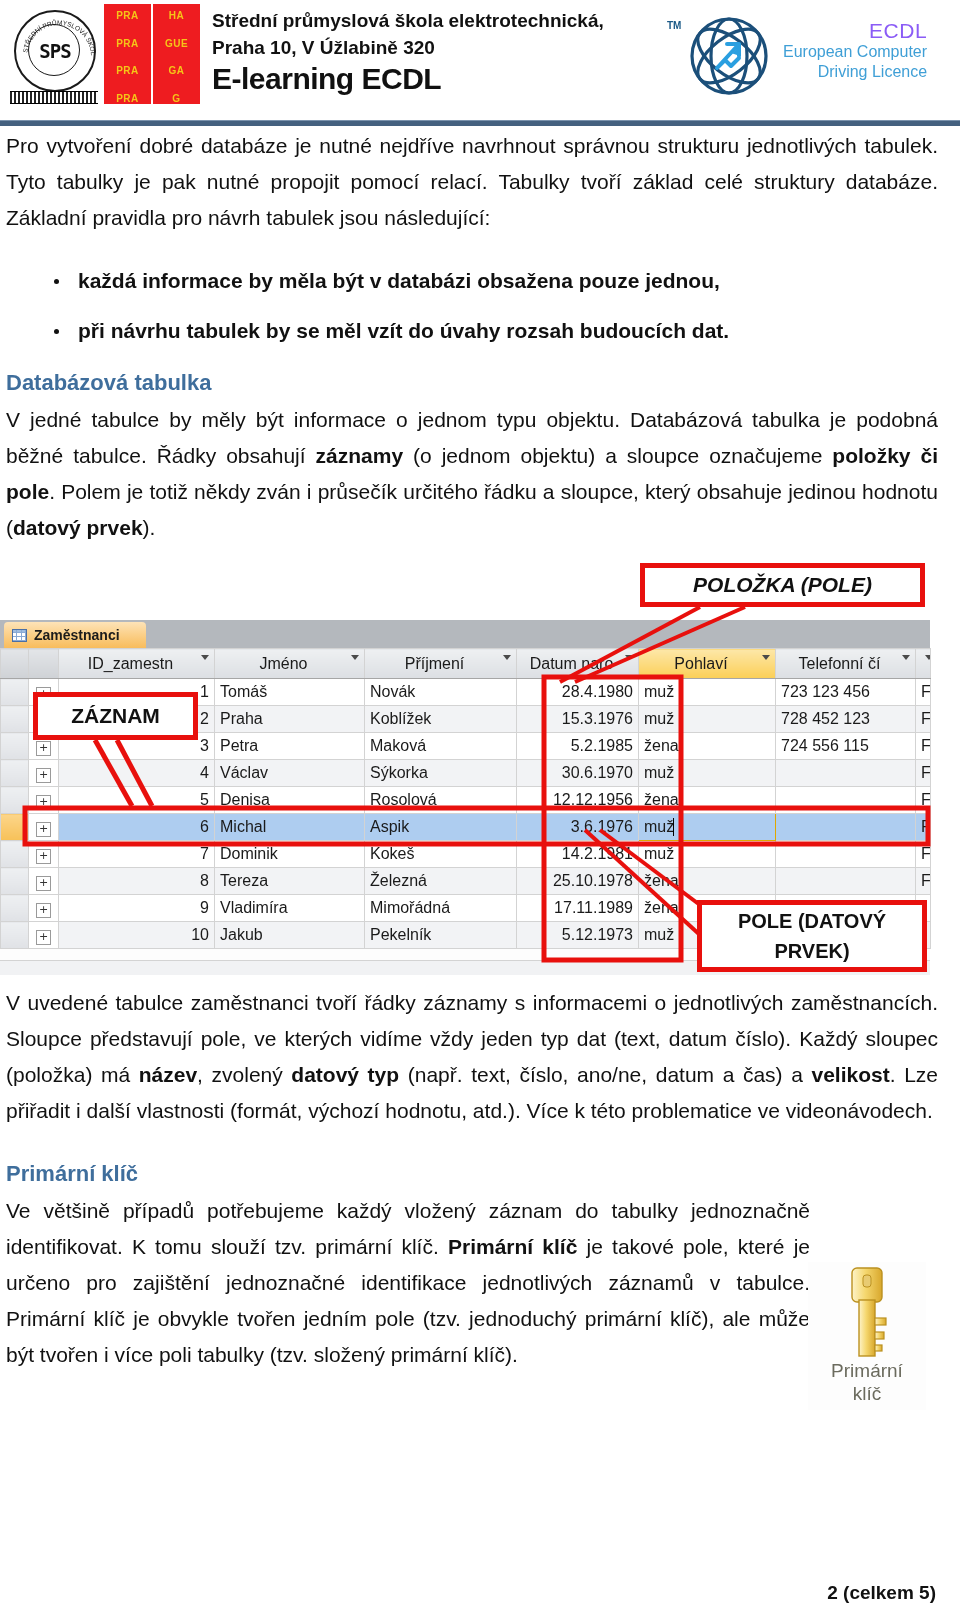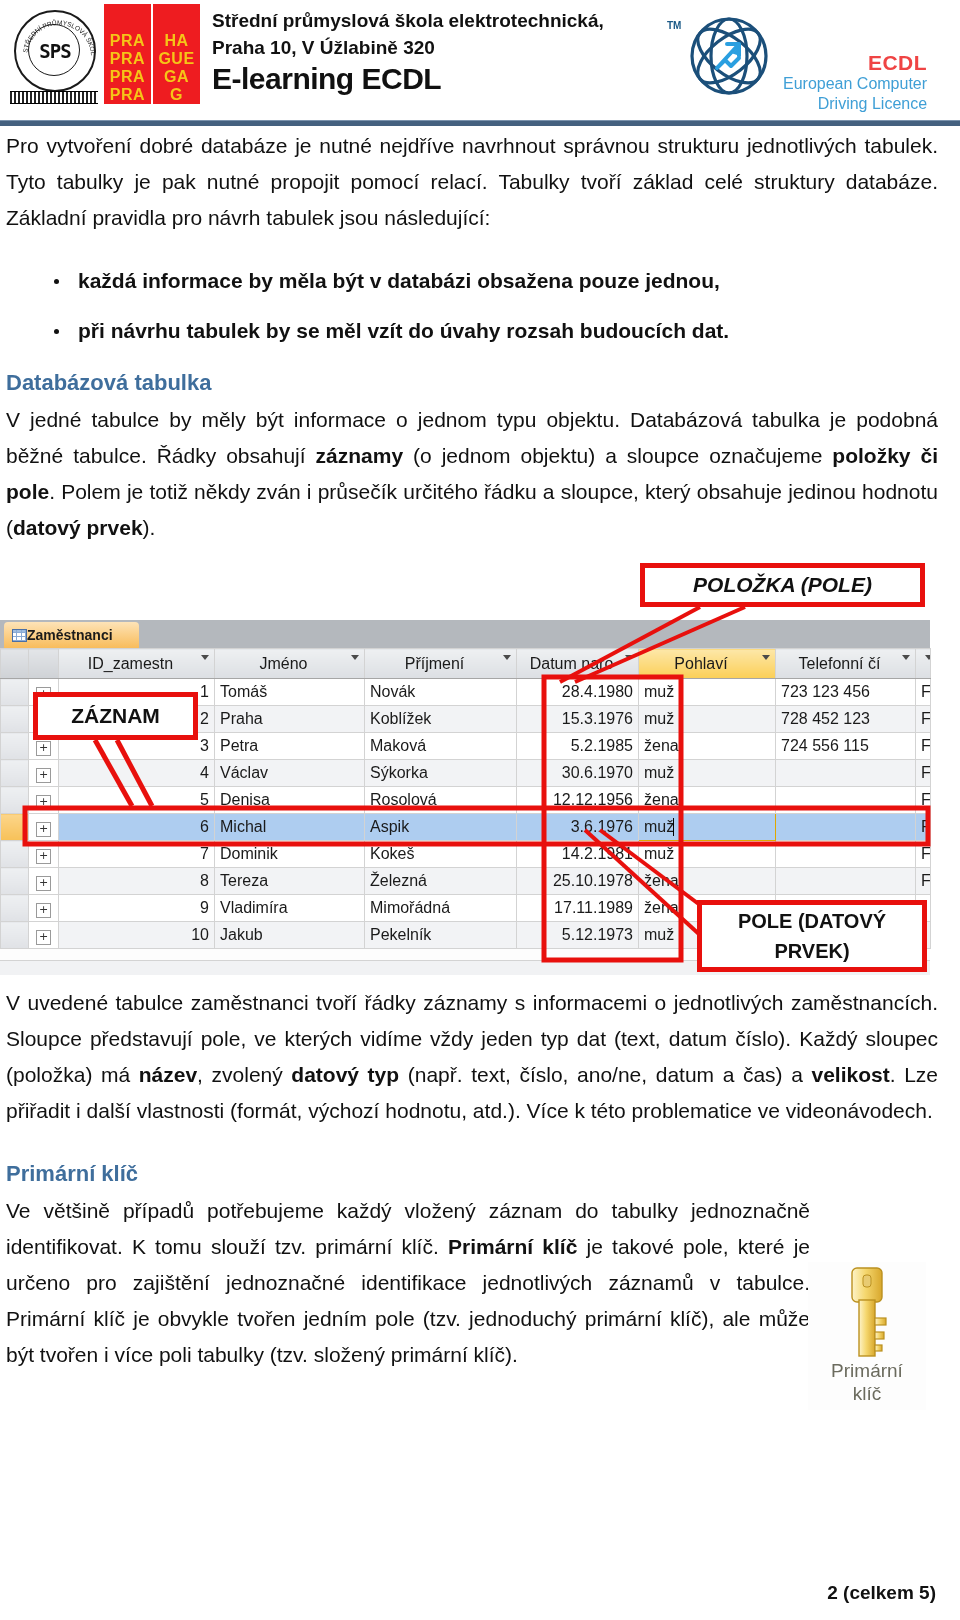--- a/index.html
+++ b/index.html
@@ -80,25 +80,25 @@
     left: 104px; top: 4px;
     width: 96px; height: 100px;
     background: #ee1c20;
     display: flex;
   }
   .praha-col {
     flex: 1;
     padding-top: 6px;
     display: flex;
     flex-direction: column;
-    justify-content: flex-end;
+    justify-content: space-between;
     align-items: center;
     color: #f5c518;
     font-weight: bold;
-    font-size: 16px;
+    font-size: 10px;
     font-family: "Liberation Sans", sans-serif;
     letter-spacing: 0.5px;
   }
   .praha-col.left { border-right: 2px solid #fff; }
 
   .school-name {
     position: absolute;
     left: 212px; top: 8px;
     width: 430px;
     font-size: 19px;
@@ -133,25 +133,24 @@
     position: absolute;
     left: 30px; top: 6px;
     width: 88px; height: 88px;
   }
   .ecdl-text {
     position: absolute;
     left: 128px; top: 14px;
   }
   .ecdl-abbr {
     font-size: 21px;
-    font-weight: bold;
-    color: #ef4444;
+    font-weight: normal;
+    color: #8b5cf6;
     letter-spacing: 0.5px;
     line-height: 1.05;
-    margin-top: 32px;
   }
   .ecdl-full {
     font-size: 16px;
     color: #3f9fd6;
     line-height: 1.25;
   }
 
   .header-rule {
     position: absolute;
     left: 0; top: 120px;
@@ -272,20 +271,21 @@
   .access-tab {
     position: absolute;
     left: 4px; top: 2px;
     height: 26px;
     padding: 0 26px 0 8px;
     background: linear-gradient(180deg,#fde3b8 0%,#fbd089 48%,#f8bc5c 100%);
     border-top-left-radius: 4px;
     border-top-right-radius: 4px;
     display: flex;
     align-items: center;
+    gap: 7px;
     font-size: 14px;
     font-weight: bold;
     color: #1b1b1b;
   }
   .tab-grid-icon {
     width: 15px; height: 13px;
     background: #fff;
     border: 1px solid #4a6fa5;
     box-sizing: border-box;
     display: grid;

